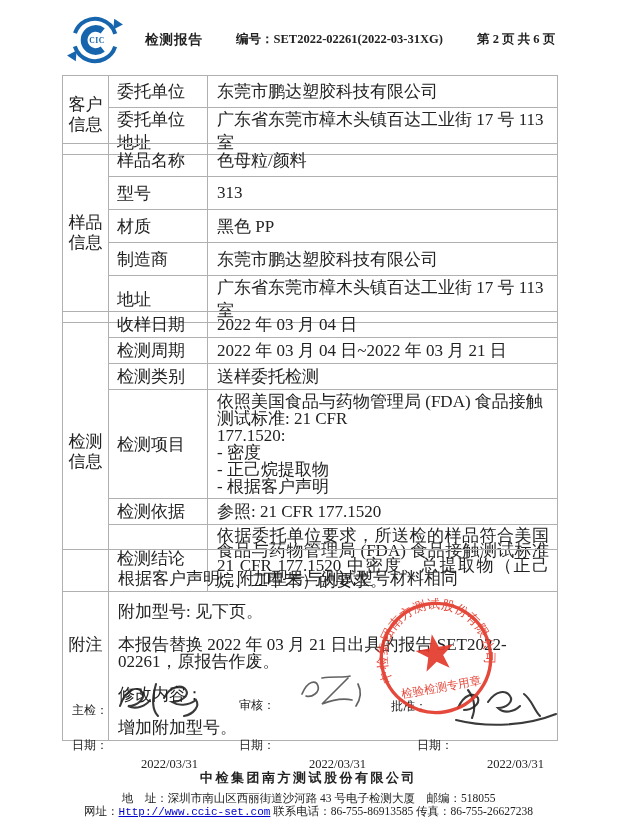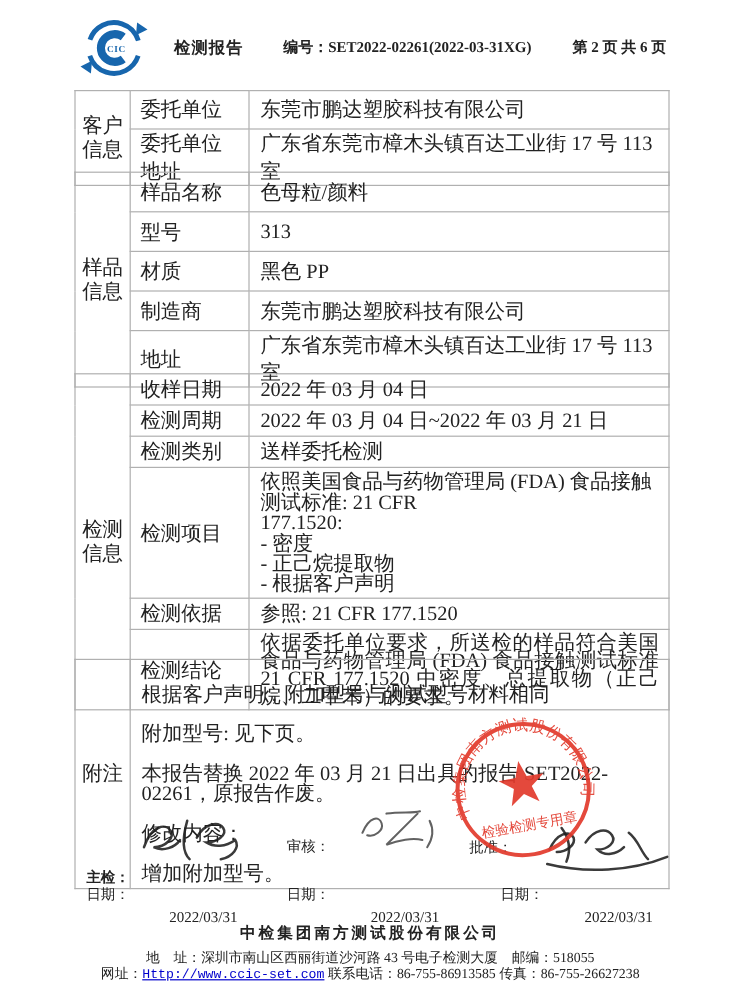--- a/index.html
+++ b/index.html
@@ -173,21 +173,21 @@
         <div>根据客户声明，附加型号与测试型号材料相同</div>
         <div>附加型号: 见下页。</div>
         <div>本报告替换 2022 年 03 月 21 日出具的报告 SET2022-02261，原报告作废。</div>
         <div>修改内容：</div>
         <div>增加附加型号。</div>
       </td>
     </tr>
   </tbody>
     </table>
 
-  <div class="abs sig-label" style="left:72px;top:723px;font-weight:bold;">主检：</div>
+  <div class="abs sig-label" style="left:72px;top:702px;">主检：</div>
   <svg class="abs" style="left:112px;top:676px;" width="95" height="46" viewBox="0 0 95 46">
     <path class="sig-ink" d="M8 30 C14 12 26 10 30 16 C34 22 26 30 16 30 C24 34 34 30 38 24"></path>
     <path class="sig-ink" d="M44 8 C40 22 40 34 46 40"></path>
     <path class="sig-ink" d="M52 22 C58 10 70 8 74 14 C78 20 68 26 60 26 C66 30 76 30 84 24 C88 30 82 38 72 40"></path>
   </svg>
 
   <div class="abs sig-label" style="left:239px;top:697px;">审核：</div>
   <svg class="abs" style="left:292px;top:668px;" width="85" height="46" viewBox="0 0 85 46">
     <path class="sig-ink" style="stroke-width:1.7;opacity:.7" d="M10 26 C16 12 24 12 26 18 C28 24 20 30 14 28"></path>
     <path class="sig-ink" style="stroke-width:1.7;opacity:.7" d="M30 10 C42 8 52 10 58 8 M56 10 C46 20 38 28 30 36 C40 32 52 30 60 32"></path>

